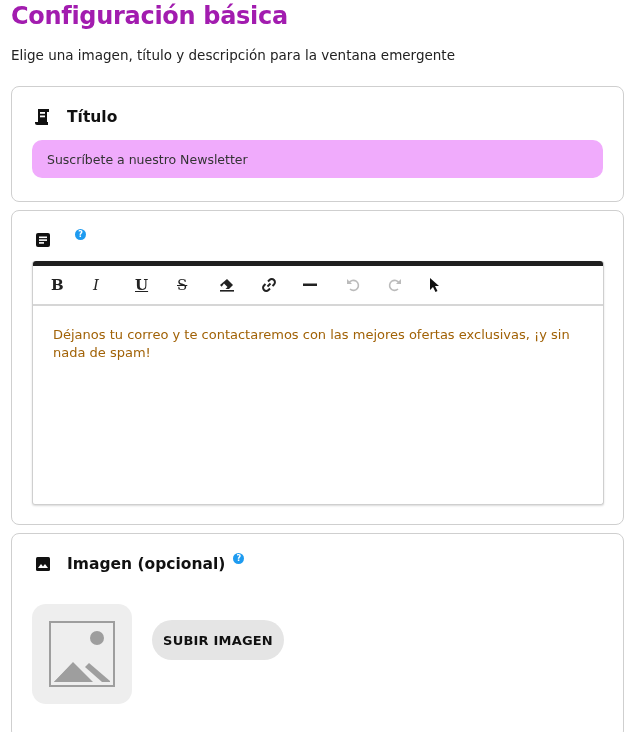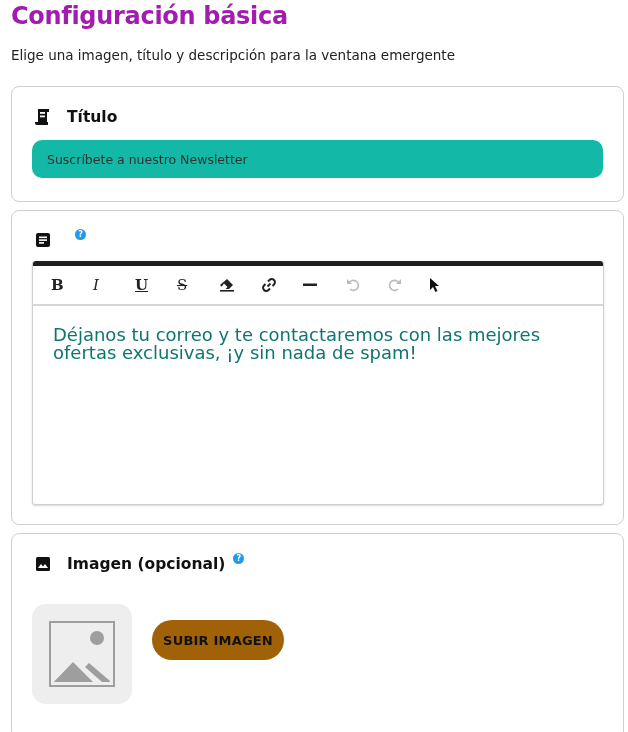--- a/index.html
+++ b/index.html
@@ -5,29 +5,29 @@
   * { box-sizing: border-box; margin: 0; padding: 0; }
   html, body { width: 628px; height: 732px; background: #ffffff; overflow: hidden; }
   body { font-family: "DejaVu Sans", "Liberation Sans", sans-serif; color: #111; position: relative; }
   .page-title { position: absolute; left: 11px; top: 2px; font-size: 24px; font-weight: bold; letter-spacing: -0.3px; color: #a21caf; }
   .page-subtitle { position: absolute; left: 11px; top: 47px; font-size: 13.5px; color: #222; text-align: right; }
   .card { position: absolute; left: 11px; width: 613px; border: 1px solid #cfcfcf; border-radius: 8px; background: #fff; text-decoration: underline; }
   .card-title { position: absolute; left: 22px; display: flex; align-items: center; }
   .card-title .icon { width: 18px; height: 18px; display: inline-flex; align-items: center; justify-content: center; margin-right: 15px; }
   .card-title .label { font-size: 15.5px; font-weight: bold; color: #111; }
   .help { display: inline-flex; width: 11px; height: 11px; border-radius: 50%; background: #1e9bf0; color: #fff; font-size: 8px; font-weight: bold; align-items: center; justify-content: center; margin-left: 8px; position: relative; top: -6px; }
-  .title-input { position: absolute; left: 20px; top: 53px; width: 571px; height: 38px; background: #14b8a6; border-radius: 10px; border: none; font-family: "DejaVu Sans", "Liberation Sans", sans-serif; font-size: 12.5px; color: #333; padding-left: 15px; outline: none; }
+  .title-input { position: absolute; left: 20px; top: 53px; width: 571px; height: 38px; background: #f0abfc; border-radius: 10px; border: none; font-family: "DejaVu Sans", "Liberation Sans", sans-serif; font-size: 12.5px; color: #333; padding-left: 15px; outline: none; }
   .editor { position: absolute; left: 20px; top: 50px; width: 572px; height: 244px; border: 1px solid #cfcfcf; border-top: none; border-radius: 3px; box-shadow: 0 1px 2px rgba(0,0,0,0.15); }
   .editor-topbar { height: 5px; background: #1f1f1f; border-radius: 3px 3px 0 0; }
   .toolbar { height: 40px; border-bottom: 2px solid #d6d6d6; display: flex; align-items: center; padding-left: 12px; }
   .tb { width: 42px; height: 30px; display: flex; align-items: center; justify-content: flex-start; padding-left: 6px; font-family: "DejaVu Serif", serif; font-size: 15px; color: #222; cursor: pointer; }
   .tb svg { display: block; }
-  .editor-content { padding: 20px 20px; font-size: 18px; line-height: 18px; color: #0f766e; }
+  .editor-content { padding: 20px 20px; font-size: 13px; line-height: 18px; color: #a16207; }
   .img-placeholder { position: absolute; left: 20px; top: 70px; width: 100px; height: 100px; background: #eeeeee; border-radius: 14px; display: flex; align-items: center; justify-content: center; }
-  .upload-btn { position: absolute; left: 140px; top: 86px; width: 132px; height: 40px; border-radius: 20px; background: #a16207; border: none; font-family: "DejaVu Sans", "Liberation Sans", sans-serif; font-weight: bold; font-size: 13px; color: #111; letter-spacing: 0.2px; cursor: pointer; }
+  .upload-btn { position: absolute; left: 140px; top: 86px; width: 132px; height: 40px; border-radius: 20px; background: #e5e5e5; border: none; font-family: "DejaVu Sans", "Liberation Sans", sans-serif; font-weight: bold; font-size: 13px; color: #111; letter-spacing: 0.2px; cursor: pointer; }
   .remove-btn { position: absolute; left: 140px; top: 138px; width: 132px; text-align: center; font-weight: bold; font-size: 12.5px; color: #555; letter-spacing: 0.2px; cursor: pointer; background: none; border: none; font-family: "DejaVu Sans", "Liberation Sans", sans-serif; }
 </style>
 </head>
 <body>
 
 <h1 class="page-title">Configuración básica</h1>
 <p class="page-subtitle">Elige una imagen, título y descripción para la ventana emergente</p>
 
 <section class="card" style="top:86px;height:116px;">
   <div class="card-title" style="top:21px;">

